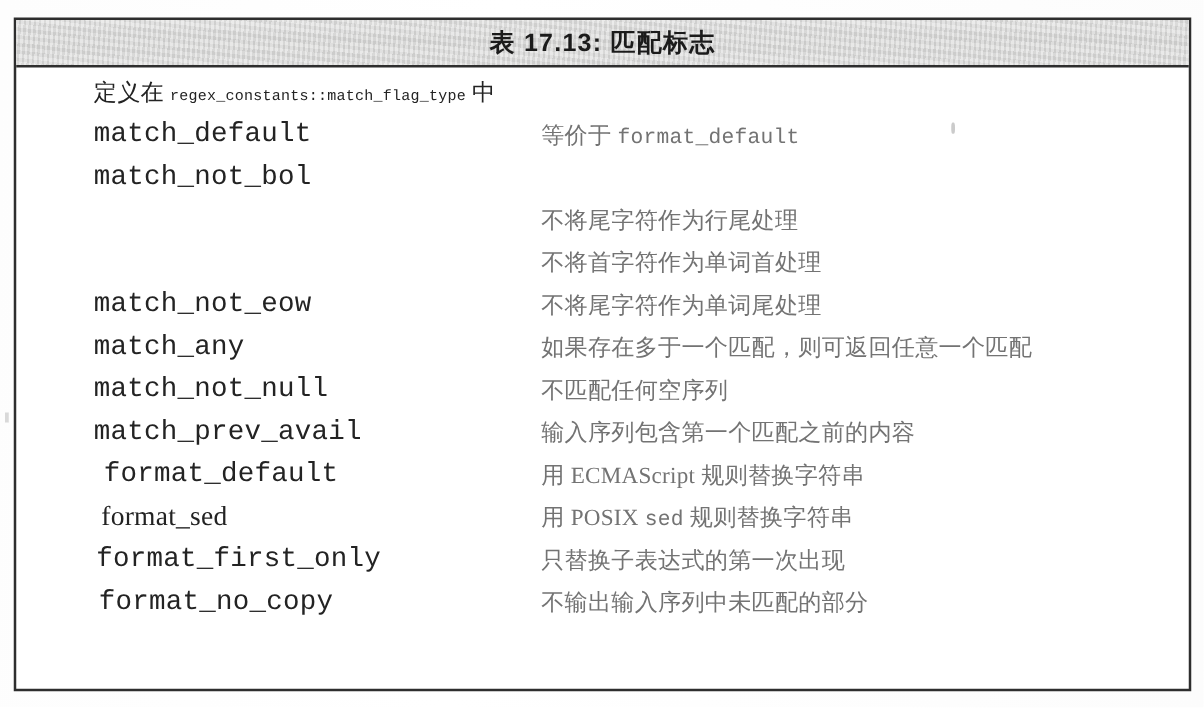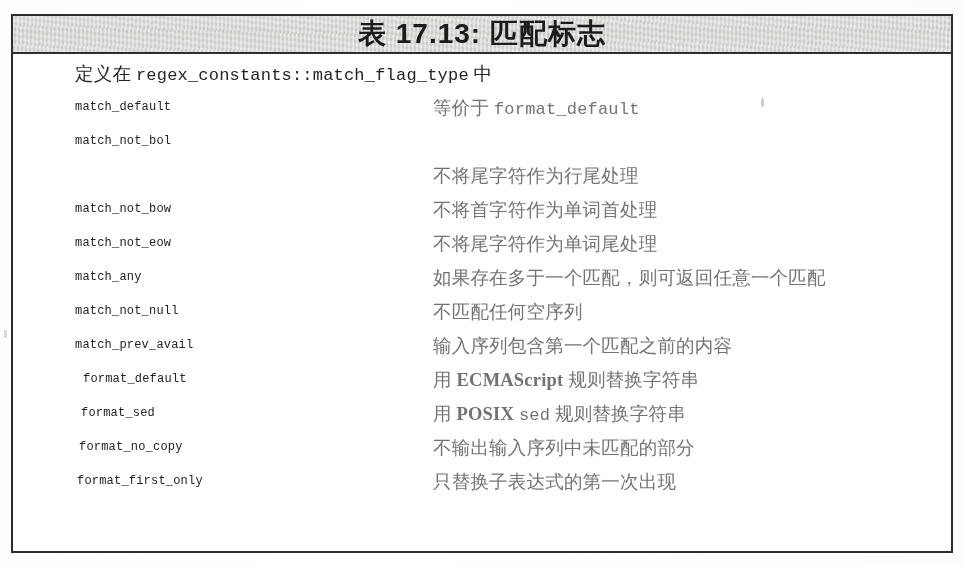--- a/index.html
+++ b/index.html
@@ -37,21 +37,21 @@
     content:"";position:absolute;inset:0;
     background:
       repeating-linear-gradient(93deg, rgba(255,255,255,.30) 0 2px, rgba(150,150,150,.10) 2px 4px),
       repeating-linear-gradient(7deg, rgba(255,255,255,.18) 0 3px, rgba(120,120,120,.07) 3px 6px);
     pointer-events:none;
   }
   #table-title{
     position:relative;z-index:2;
     font-family:"Liberation Sans", sans-serif;
     font-weight:bold;
-    font-size:28px;
+    font-size:20px;
     letter-spacing:1px;
     color:#1b1b1b;
     white-space:pre;
   }
   #table-body{
     position:relative;
     height:497px;
     padding-top:2px;
     box-sizing:border-box;
   }
@@ -59,44 +59,44 @@
     position:relative;
     height:34px;
     display:flex;
     align-items:center;
     white-space:nowrap;
   }
   .cell-term{
     position:absolute;
     left:62px;
     font-family:"Liberation Mono", monospace;
-    font-size:12px;
+    font-size:22px;
     color:#232323;
     letter-spacing:.2px;
   }
   .cell-desc{
     position:absolute;
     left:420px;
     font-family:"Liberation Serif", serif;
     font-size:18.5px;
     color:#737373;
     letter-spacing:.2px;
   }
   
   .row-intro .cell-term{
     left:62px;
     font-family:"Liberation Serif", serif;
     font-size:18.5px;
   }
   .row-intro .mono{
     font-family:"Liberation Mono", monospace;
-    font-size:17px;
+    font-size:12px;
   }
   .mono{font-family:"Liberation Mono", monospace;font-size:17px;}
-  .serif-bold{font-family:"Liberation Serif", serif;font-weight:bold;text-align:center;}
+  .serif-bold{font-family:"Liberation Serif", serif;font-weight:normal;text-align:center;}
   
   #scan-speck{
     position:absolute;
     left:761px;top:98px;
     width:3px;height:9px;
     background:#b9b9b9;
     opacity:.75;
     border-radius:40%;
   }
   #scan-speck-2{
@@ -131,21 +131,20 @@
 
       <div class="row">
         <div class="cell-term">match_not_bol</div>
       </div>
 
       <div class="row">
         <div class="cell-desc">不将尾字符作为行尾处理</div>
       </div>
 
       <div class="row">
-        <div class="cell-term">match_not_bow</div>
         <div class="cell-desc">不将首字符作为单词首处理</div>
       </div>
 
       <div class="row">
         <div class="cell-term">match_not_eow</div>
         <div class="cell-desc">不将尾字符作为单词尾处理</div>
       </div>
 
       <div class="row">
         <div class="cell-term">match_any</div>
@@ -162,32 +161,32 @@
         <div class="cell-term">match_prev_avail</div>
         <div class="cell-desc">输入序列包含第一个匹配之前的内容</div>
       </div>
 
       <div class="row">
         <div class="cell-term" style="left:70px;">format_default</div>
         <div class="cell-desc"><span>用 </span><span class="serif-bold">ECMAScript</span><span> 规则替换字符串</span></div>
       </div>
 
       <div class="row">
-        <div class="cell-term" style="left:68px;">format_sed</div>
+        <div class="cell-term" style="left:68px;font-family:Liberation Serif, serif;">format_sed</div>
         <div class="cell-desc"><span>用 </span><span class="serif-bold">POSIX</span><span>&nbsp;</span><span class="mono">sed</span><span> 规则替换字符串</span></div>
+      </div>
+
+      <div class="row">
+        <div class="cell-term" style="left:64px;">format_first_only</div>
+        <div class="cell-desc">只替换子表达式的第一次出现</div>
       </div>
 
       <div class="row">
         <div class="cell-term" style="left:66px;">format_no_copy</div>
         <div class="cell-desc">不输出输入序列中未匹配的部分</div>
-      </div>
-
-      <div class="row">
-        <div class="cell-term" style="left:64px;">format_first_only</div>
-        <div class="cell-desc">只替换子表达式的第一次出现</div>
       </div>
 
     </div>
   </div>
 
   <div id="scan-speck"></div>
   <div id="scan-speck-2"></div>
 
 </div>
 

